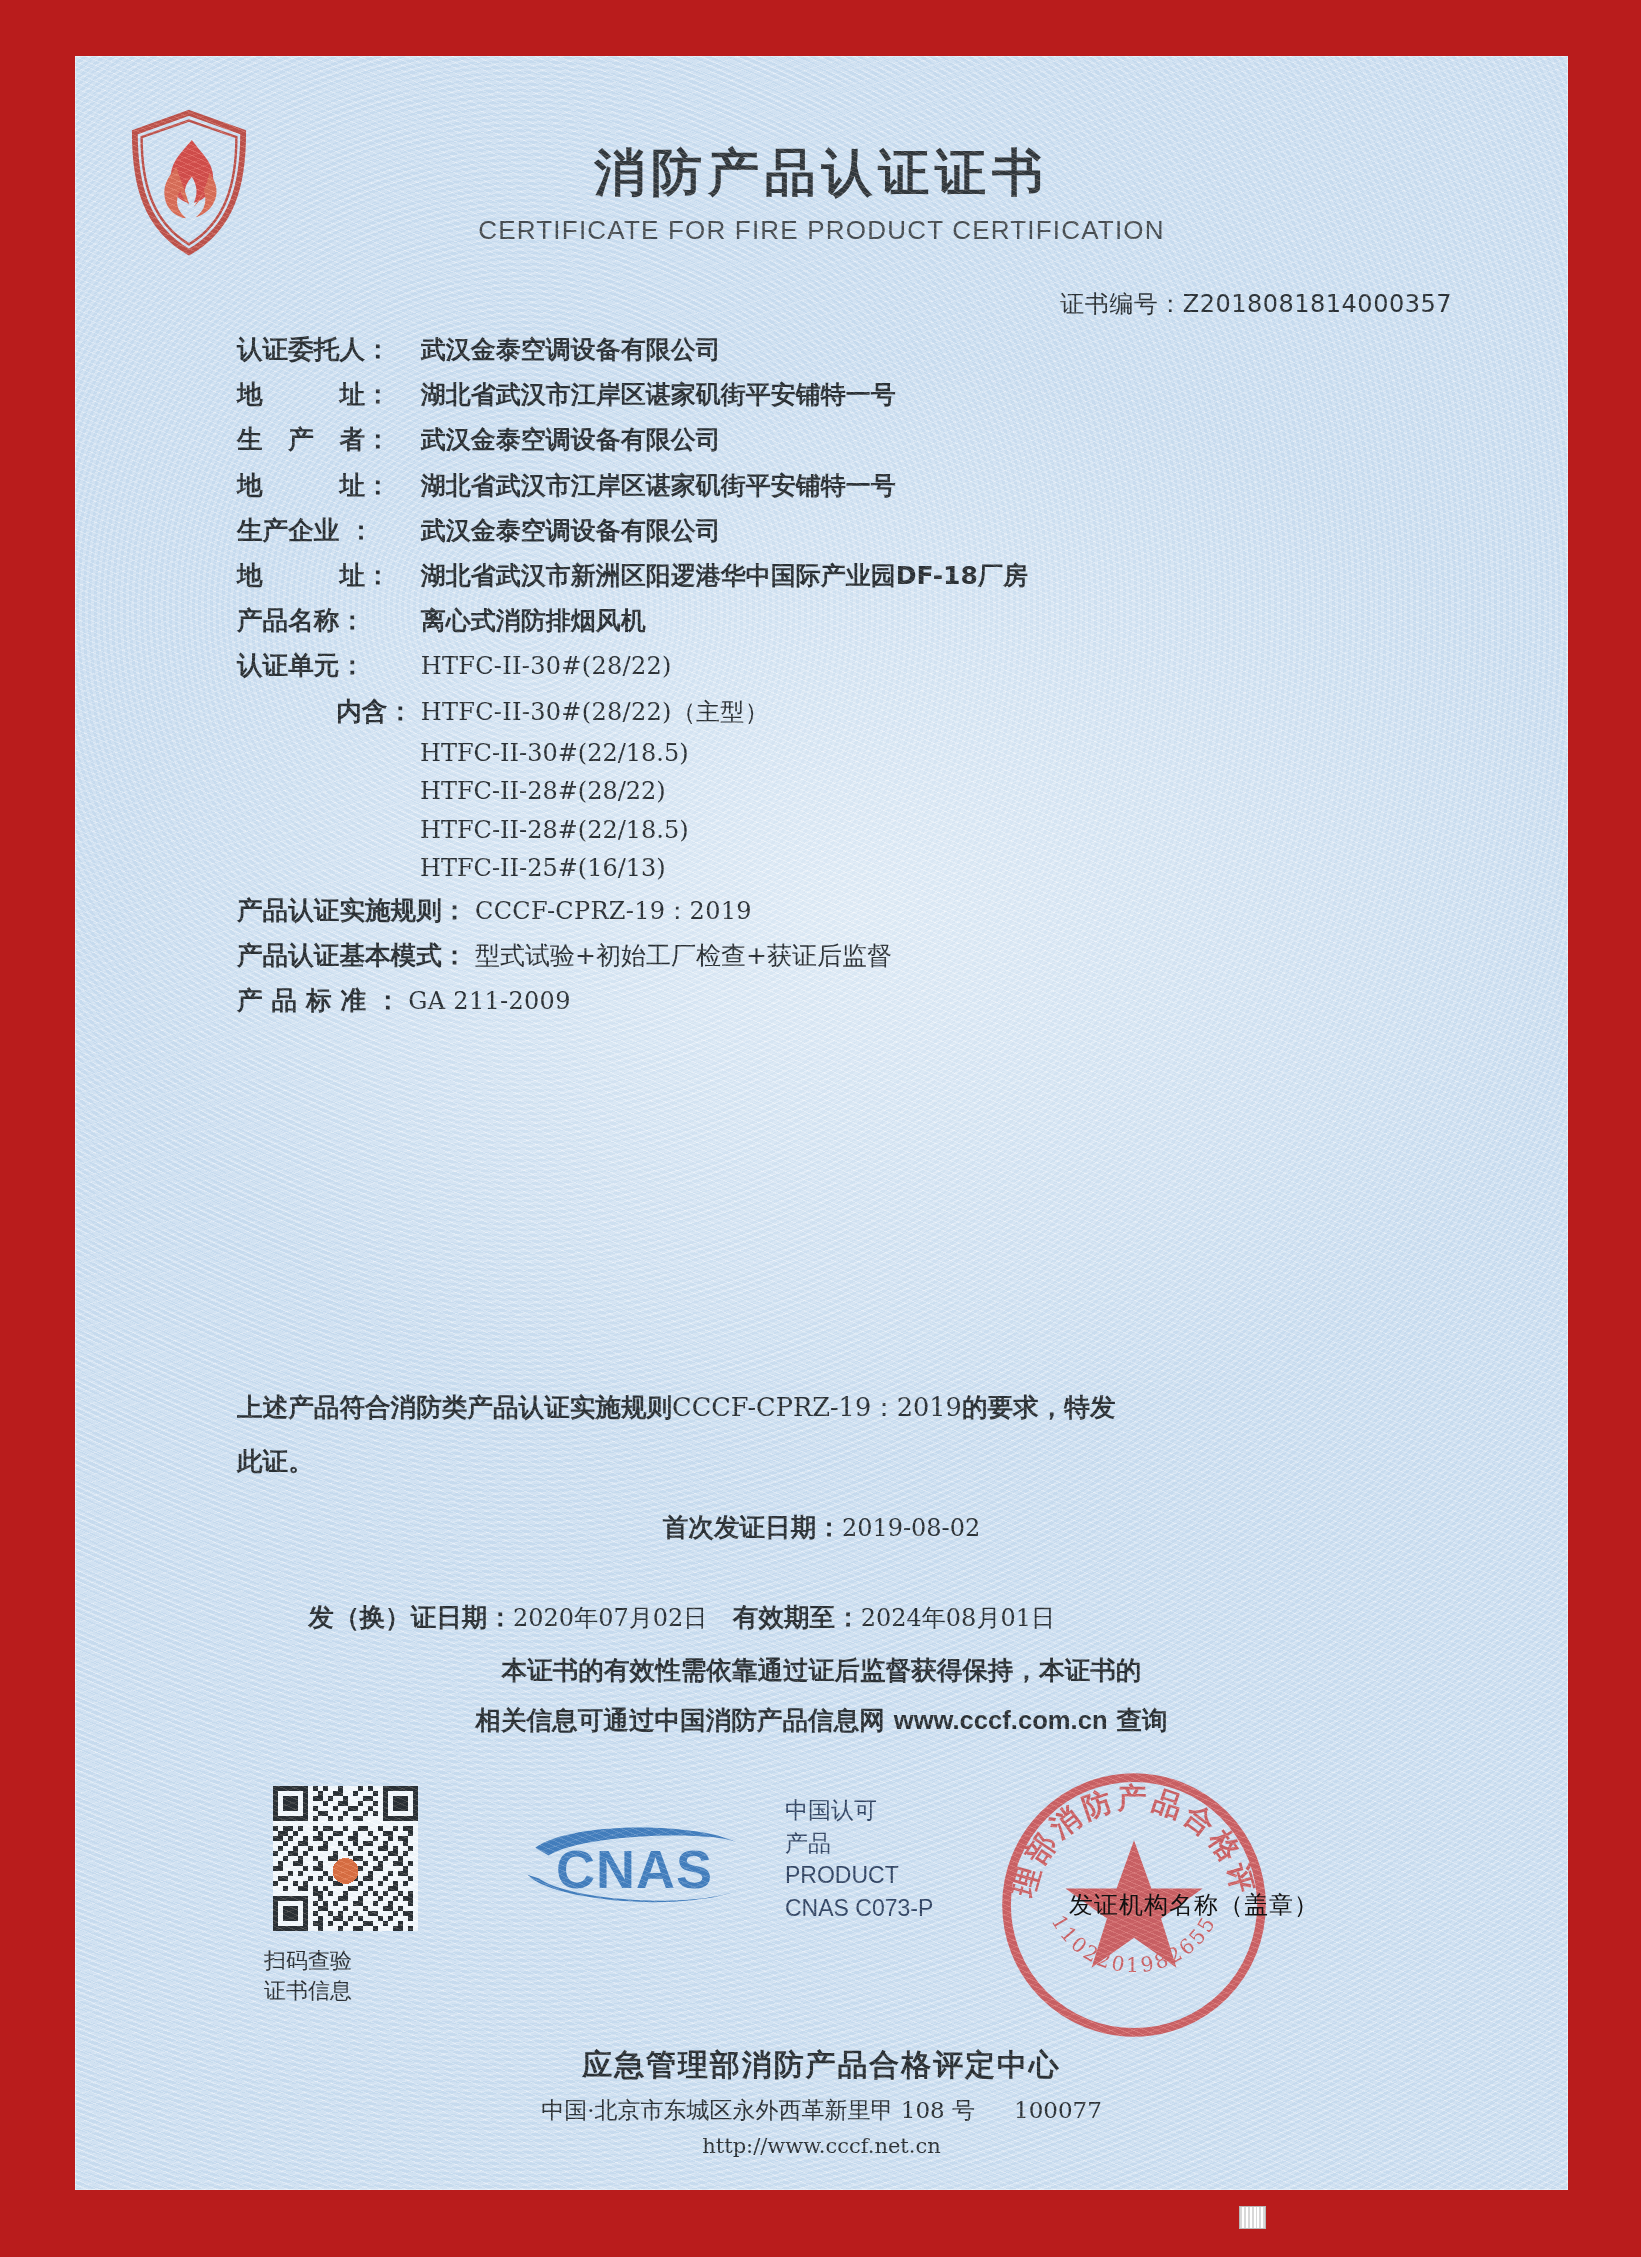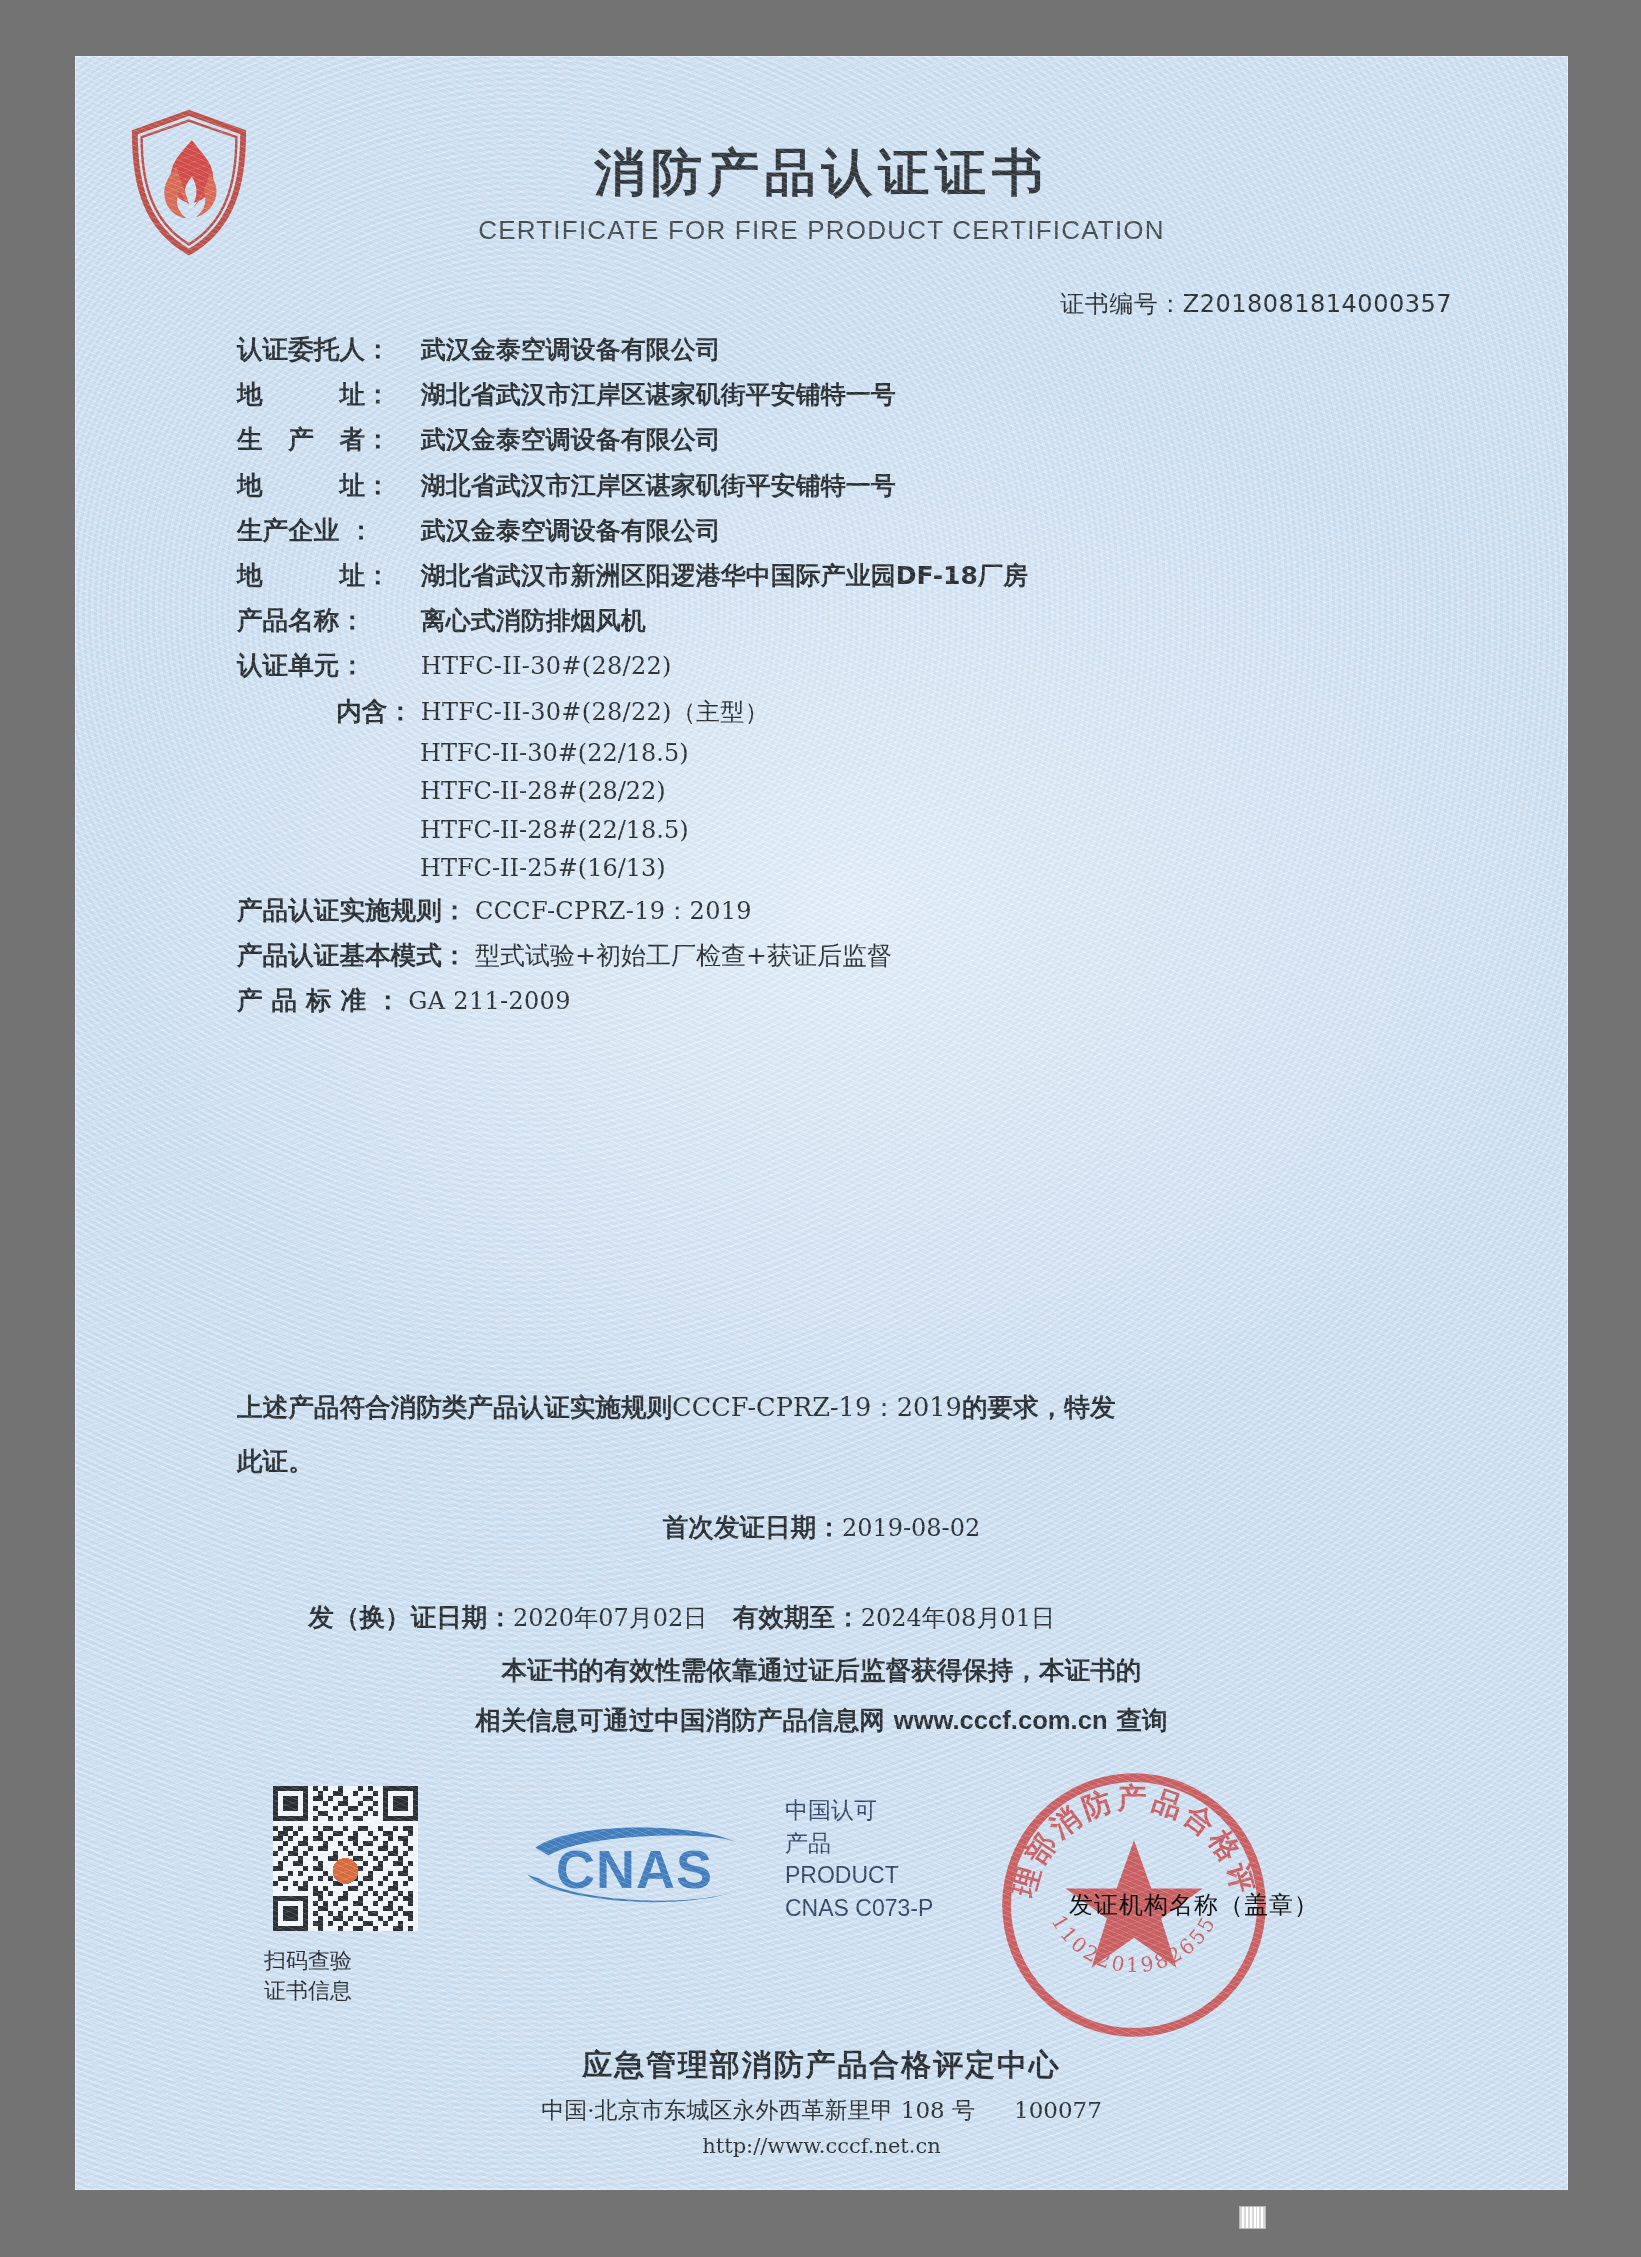--- a/index.html
+++ b/index.html
@@ -12,21 +12,21 @@
     height: 2257px;
     font-family: "Liberation Sans", sans-serif;
     overflow: hidden;
   }
 
   
   .page {
     position: relative;
     width: 1641px;
     height: 2257px;
-    background: #737373;
+    background: #b91c1c;
   }
   .cert {
     position: absolute;
     left: 75px;
     top: 56px;
     width: 1493px;
     height: 2134px;
     background:
       radial-gradient(ellipse 1062px 792px at 52% 40%, rgba(255,255,255,0.55), rgba(255,255,255,0) 70%),
       repeating-radial-gradient(circle at 30% 26%, #dce8f5 0px, #dce8f5 2.9px, #cfe0f1 2.9px, #cfe0f1 5.8px),

